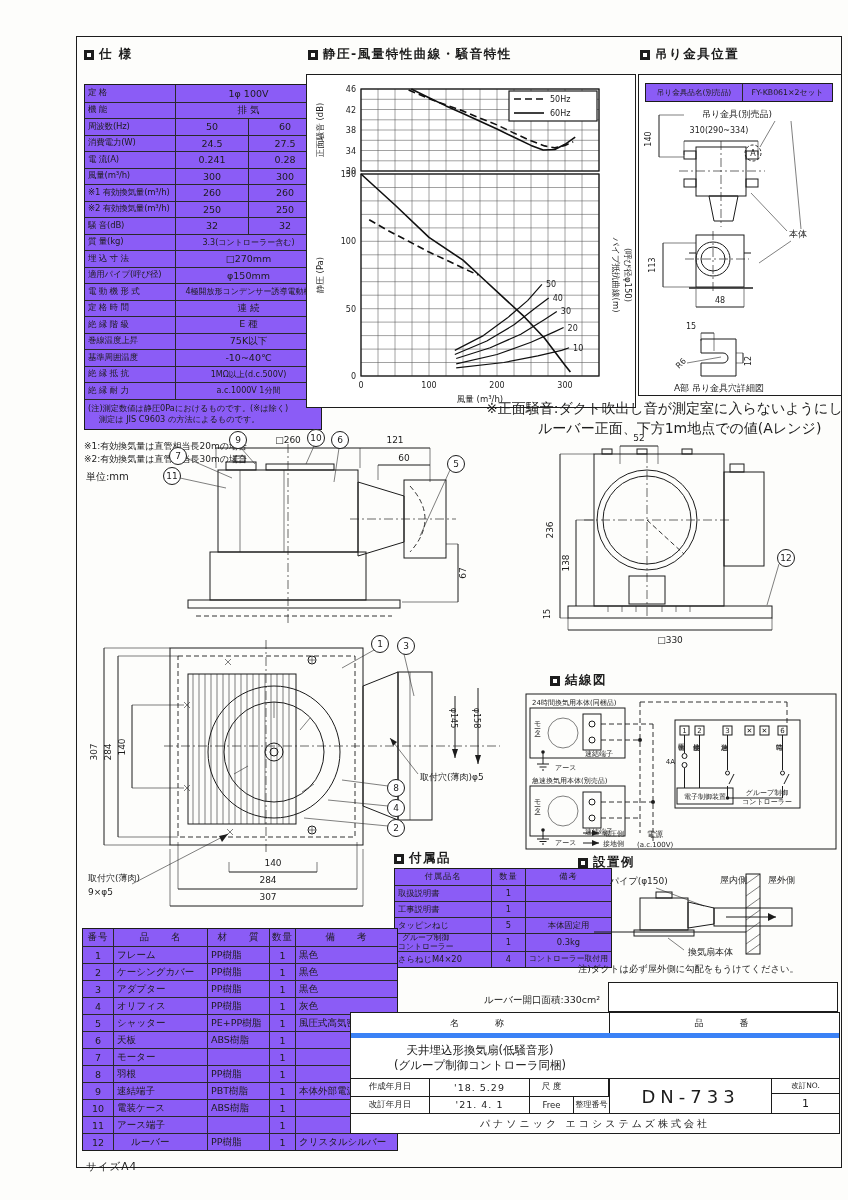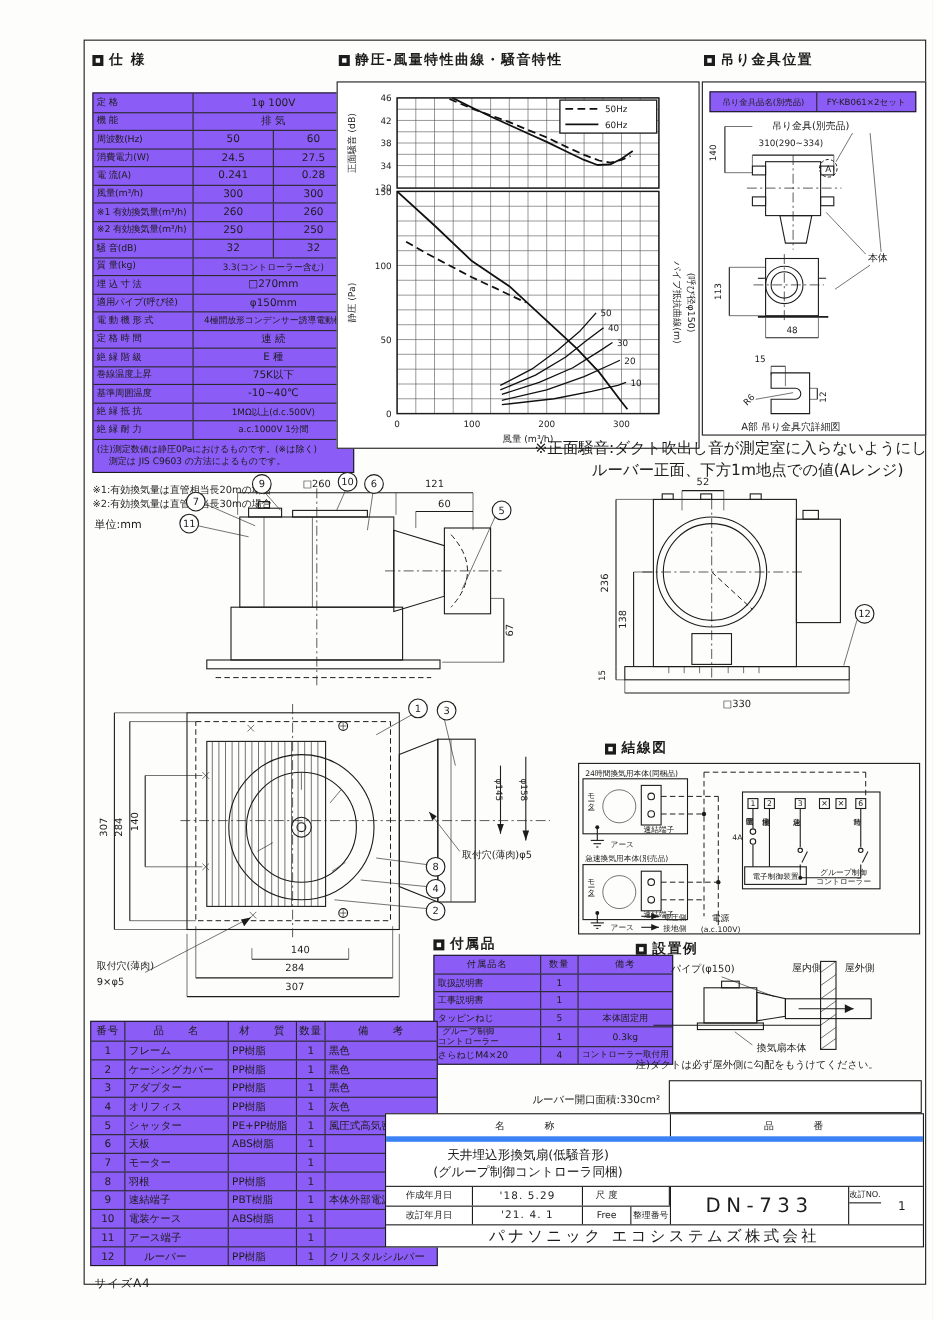--- a/index.html
+++ b/index.html
@@ -865,22 +865,22 @@
           <div class="tb-cell" style="flex:1;font-size:8.5px;margin-left:35px;">図　面</div>
         </div>
         <div style="display:flex;height:17px;">
           <div class="tb-cell" style="width:78px;border-left:none;font-size:8.5px;">改訂年月日</div>
           <div class="tb-cell" style="width:100px;font-size:9.5px;letter-spacing:1px;">'21. 4. 1</div>
           <div class="tb-cell" style="width:44px;font-size:8.5px;">Free</div>
           <div class="tb-cell" style="flex:1;font-size:8px;">整理番号</div>
         </div>
       </div>
       <div class="tb-cell" style="width:162px;font-size:18px;letter-spacing:5px;">DN-733</div>
-      <div style="display:flex;flex:1;border-left:1px solid #1c1c1c;">
+      <div style="display:flex;flex-direction:column;flex:1;border-left:1px solid #1c1c1c;">
         <div class="tb-cell" style="height:15px;border-left:none;border-bottom:1px solid #1c1c1c;font-size:7.5px;">改訂NO.</div>
         <div class="tb-cell" style="flex:1;border-left:none;font-size:11px;">1</div>
       </div>
     </div>
-    <div style="display:flex;flex:1;border-top:1.4px solid #1c1c1c;align-items:center;justify-content:center;font-size:14px;letter-spacing:3px;text-align:right;">パナソニック エコシステムズ株式会社</div>
+    <div style="display:flex;flex:1;border-top:1.4px solid #1c1c1c;align-items:center;justify-content:center;font-size:10px;letter-spacing:3px;text-align:right;">パナソニック エコシステムズ株式会社</div>
   </div>
 
   <div class="abs" style="left:86px;top:1160px;font-size:10.5px;letter-spacing:1px;">サイズA4</div>
 </div>
 
 </body></html>

